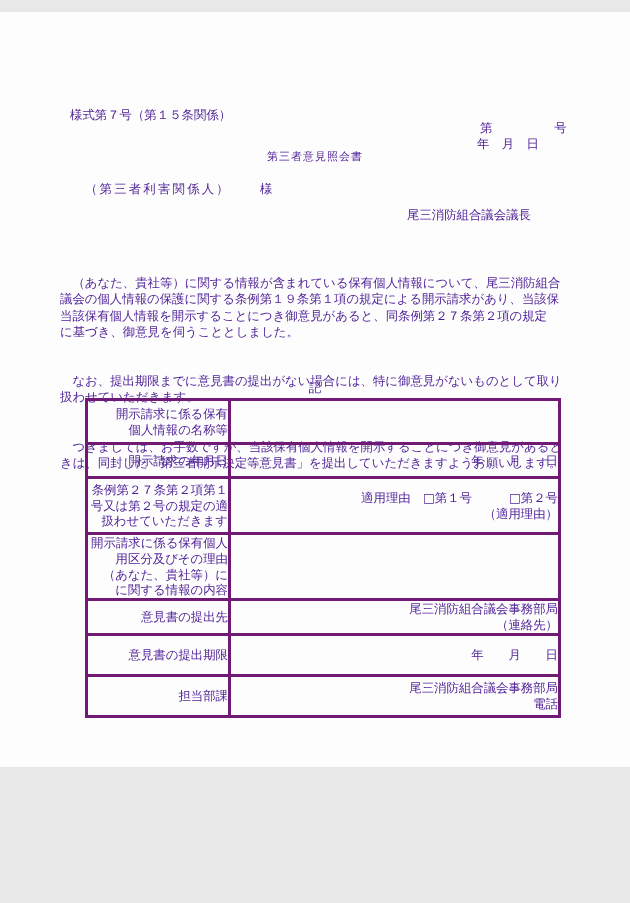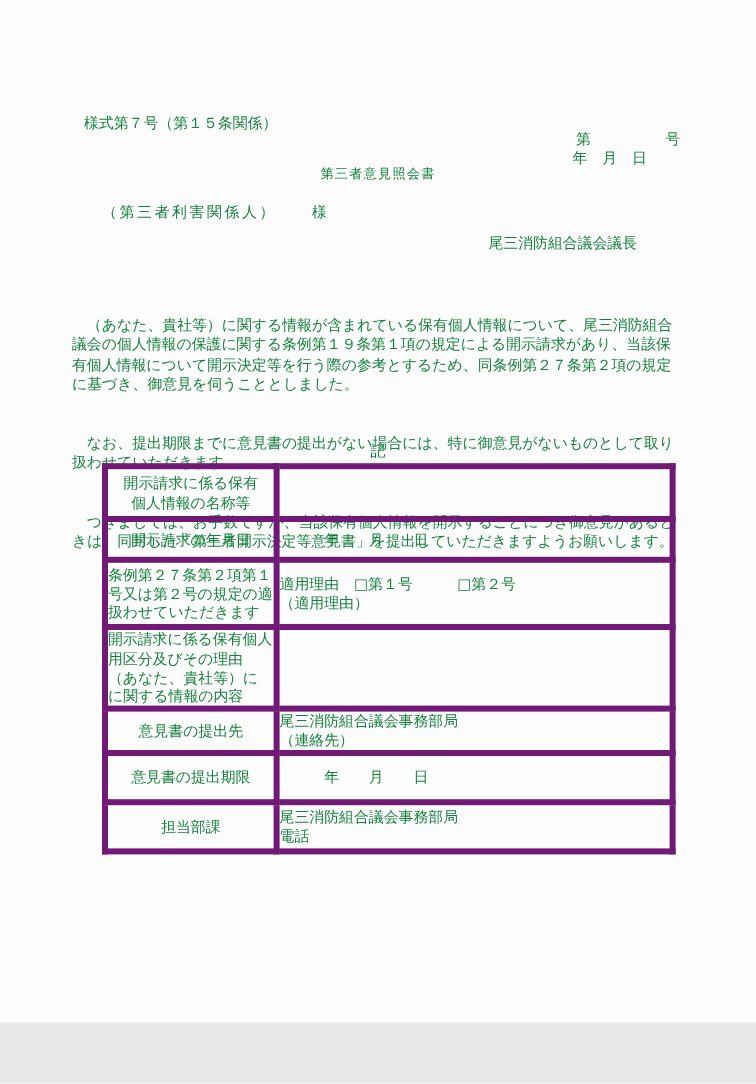--- a/index.html
+++ b/index.html
@@ -1,44 +1,45 @@
 <!DOCTYPE html>
 <html><head>
 <meta charset="utf-8">
 <style>
   html,body{margin:0;padding:0;}
   body{background:#e8e8e8;}
   .page{
     position:relative;
-    width:630px;height:852px;
+    width:630px;height:755px;
     background:#fdfdfd;
     font-family:"DejaVu Serif","Liberation Serif",serif;
-    color:#15803d;
+    color:#4c1d95;
     font-size:12.4px;
     overflow:hidden;
-    margin:0 auto;
+    margin:12px auto;
   }
   .abs{position:absolute;line-height:16.4px;white-space:pre;}
   .title{font-size:11px;letter-spacing:1px;}
   .centered{left:0;width:630px;text-align:center;}
   .addr{letter-spacing:2.2px;}
   .bodytext p{margin:0;white-space:pre;line-height:16.35px;}
   table.formtable{
     position:absolute;left:85px;top:386px;
     width:473px;
     border-collapse:collapse;table-layout:fixed;
     font-size:12.4px;
   }
   table.formtable td{
-    border:5px solid #701a75;
+    border:3px solid #701a75;
     vertical-align:middle;
     line-height:15.8px;
     white-space:pre;
     overflow:hidden;
     padding:0;
+    text-align:right;
   }
   td.lbl-c{text-align:center;padding:0 2px;}
   td.lbl-l{text-align:left;padding:0 0 0 5px;}
   td.val{text-align:left;padding:1px 4px 1px 13px;}
   .vline{white-space:pre;}
   tr.r0{height:44px;} tr.r1{height:34px;} tr.r2{height:56px;}
   tr.r3{height:60px;} tr.r4{height:35px;} tr.r5{height:41px;}
   tr.r6{height:41px;}
 </style>
 </head>
@@ -54,21 +55,21 @@
 
   <div class="abs title centered" style="top:137px">第三者意見照会書</div>
 
   <div class="abs addr" style="left:85px;top:169px">（第三者利害関係人）　　様</div>
 
   <div class="abs" style="left:407px;top:195px">尾三消防組合議会議長</div>
 
   <div class="abs bodytext" style="left:60px;top:230px">
     <p>　（あなた、貴社等）に関する情報が含まれている保有個人情報について、尾三消防組合
 議会の個人情報の保護に関する条例第１９条第１項の規定による開示請求があり、当該保
-有個人情報について開示決定等を行う際の参考とするため、同条例第２７条第２項の規定
+当該保有個人情報を開示することにつき御意見があると、同条例第２７条第２項の規定
 に基づき、御意見を伺うこととしました。</p>
     <p>　なお、提出期限までに意見書の提出がない場合には、特に御意見がないものとして取り
 扱わせていただきます。</p>
     <p>　つきましては、お手数ですが、当該保有個人情報を開示することにつき御意見があると
 きは、同封した「第三者開示決定等意見書」を提出していただきますようお願いします。</p>
   </div>
 
   <div class="abs centered" style="top:368px">記</div>
 
   <table class="formtable">

